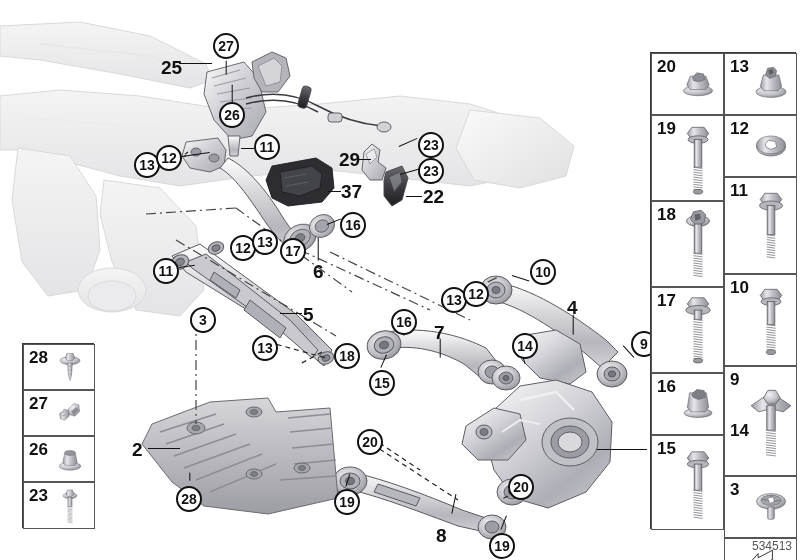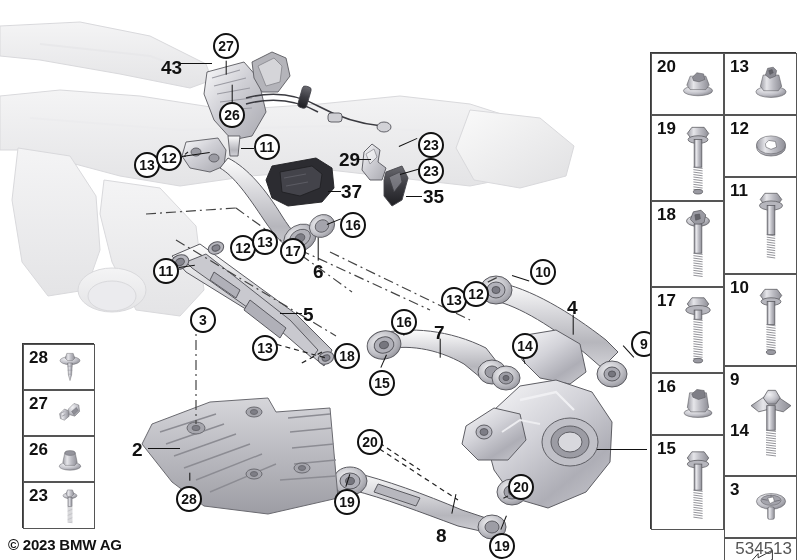--- a/index.html
+++ b/index.html
@@ -24,21 +24,21 @@
 
   
   .panel{position:absolute;border:1.5px solid #3a3a3a;box-sizing:border-box;background:#fff;z-index:40;}
   .cell{position:absolute;border:1.2px solid #555;box-sizing:border-box;background:#fff;}
   .cell .cno{position:absolute;left:5px;top:3px;font-weight:bold;font-size:17px;color:#111;}
   .cell .cno2{position:absolute;left:5px;top:50%;font-weight:bold;font-size:17px;color:#111;}
   .cell .art{position:absolute;}
 
   
   #copy{position:absolute;left:8px;top:536px;font-weight:bold;font-size:15px;letter-spacing:-.2px;z-index:50;}
-  #pno{position:absolute;right:8px;top:539px;font-size:17px;color:#555;z-index:50;}
+  #pno{position:absolute;right:8px;top:539px;font-size:12px;color:#555;z-index:50;}
 
   
   svg{display:block;overflow:visible;}
   #artwork{position:absolute;left:0;top:0;width:800px;height:560px;z-index:10;}
   #ghost{position:absolute;left:0;top:0;width:800px;height:560px;z-index:5;}
 </style>
 </head>
 <body>
 
 <div id="stage">
@@ -311,30 +311,30 @@
     <div class="ln" style="left:148px;top:448px;width:32px;"></div>
     <div class="ln" style="left:597px;top:449px;width:50px;"></div>
     <div class="ln" style="left:346px;top:486px;width:13px;transform:rotate(-72deg);"></div>
     <div class="ln" style="left:452px;top:513px;width:20px;transform:rotate(-78deg);"></div>
     <div class="ln" style="left:501px;top:529px;width:15px;transform:rotate(-68deg);"></div>
     <div class="ln" style="left:190px;top:480px;width:8px;transform:rotate(-90deg);"></div>
   </div>
 
   <div id="callouts">
       <div class="bub" style="left: 213px; top: 33px;">27</div>
-      <div class="num" style="left: 161px; top: 58px;">43</div>
+      <div class="num" style="left: 161px; top: 58px;">25</div>
       <div class="bub" style="left: 219px; top: 102px;">26</div>
       <div class="bub" style="left: 134px; top: 152px;">13</div>
       <div class="bub" style="left: 156px; top: 145px;">12</div>
       <div class="bub" style="left: 254px; top: 134px;">11</div>
       <div class="bub" style="left: 418px; top: 132px;">23</div>
       <div class="bub" style="left: 418px; top: 158px;">23</div>
       <div class="num" style="left: 339px; top: 150px;">29</div>
       <div class="num" style="left: 341px; top: 182px;">37</div>
-      <div class="num" style="left: 423px; top: 187px;">35</div>
+      <div class="num" style="left: 423px; top: 187px;">22</div>
       <div class="bub" style="left: 340px; top: 212px;">16</div>
       <div class="bub" style="left: 230px; top: 235px;">12</div>
       <div class="bub" style="left: 252px; top: 229px;">13</div>
       <div class="bub" style="left: 280px; top: 238px;">17</div>
       <div class="num" style="left: 313px; top: 262px;">6</div>
       <div class="bub" style="left: 153px; top: 258px;">11</div>
       <div class="bub" style="left: 530px; top: 259px;">10</div>
       <div class="bub" style="left: 441px; top: 287px;">13</div>
       <div class="bub" style="left: 463px; top: 281px;">12</div>
       <div class="num" style="left: 567px; top: 298px;">4</div>
@@ -884,16 +884,15 @@
             </defs>
             <g stroke="#5a5a60" stroke-width="1">
               <path d="M4 50 L22 30 L22 40 L56 22 L56 44 L22 62 L22 72 Z" fill="#ffffff" stroke="#111" stroke-width="2"></path>
               <path d="M30 58 L56 44 L56 62 L30 72 Z" fill="#111"></path>
             </g>
           </svg>
         </div>
       </div>
     </div>
 
-  <div id="copy">© 2023 BMW AG</div>
   <div id="pno">534513</div>
 
 </div>
 
 </body></html>

